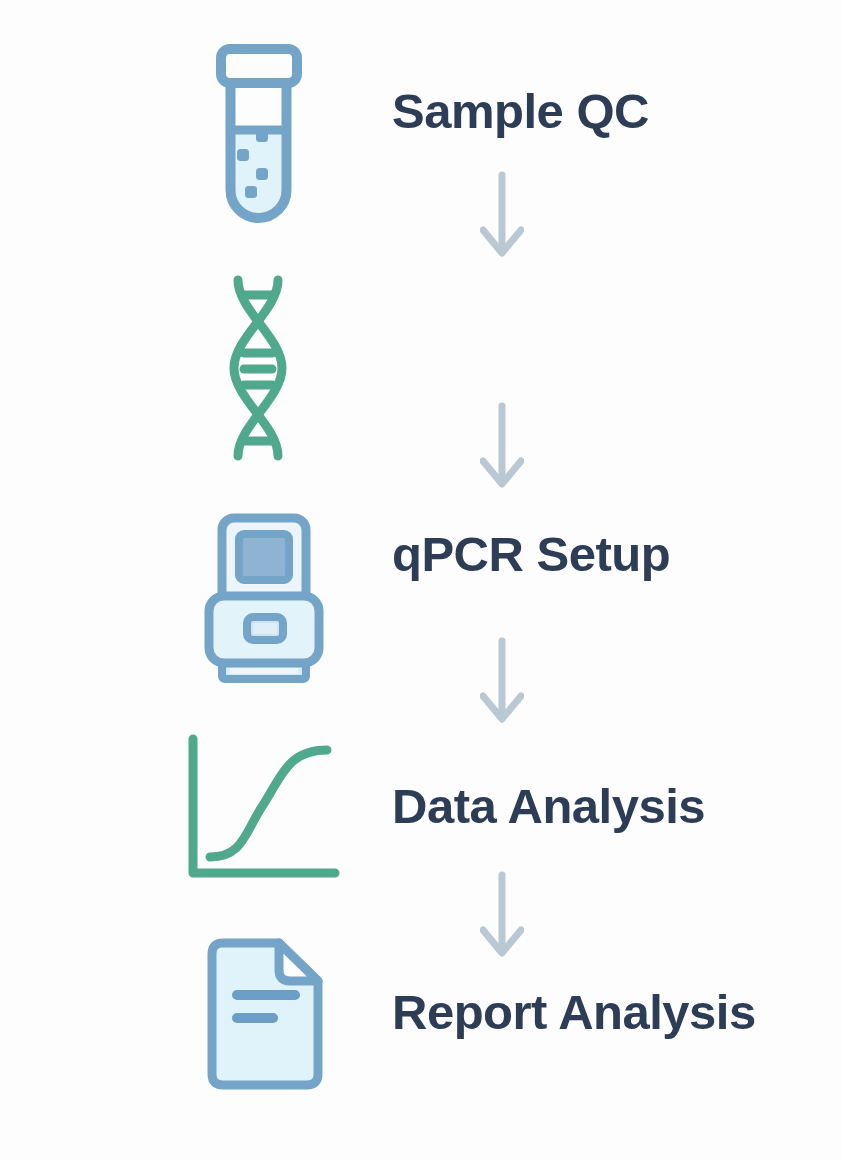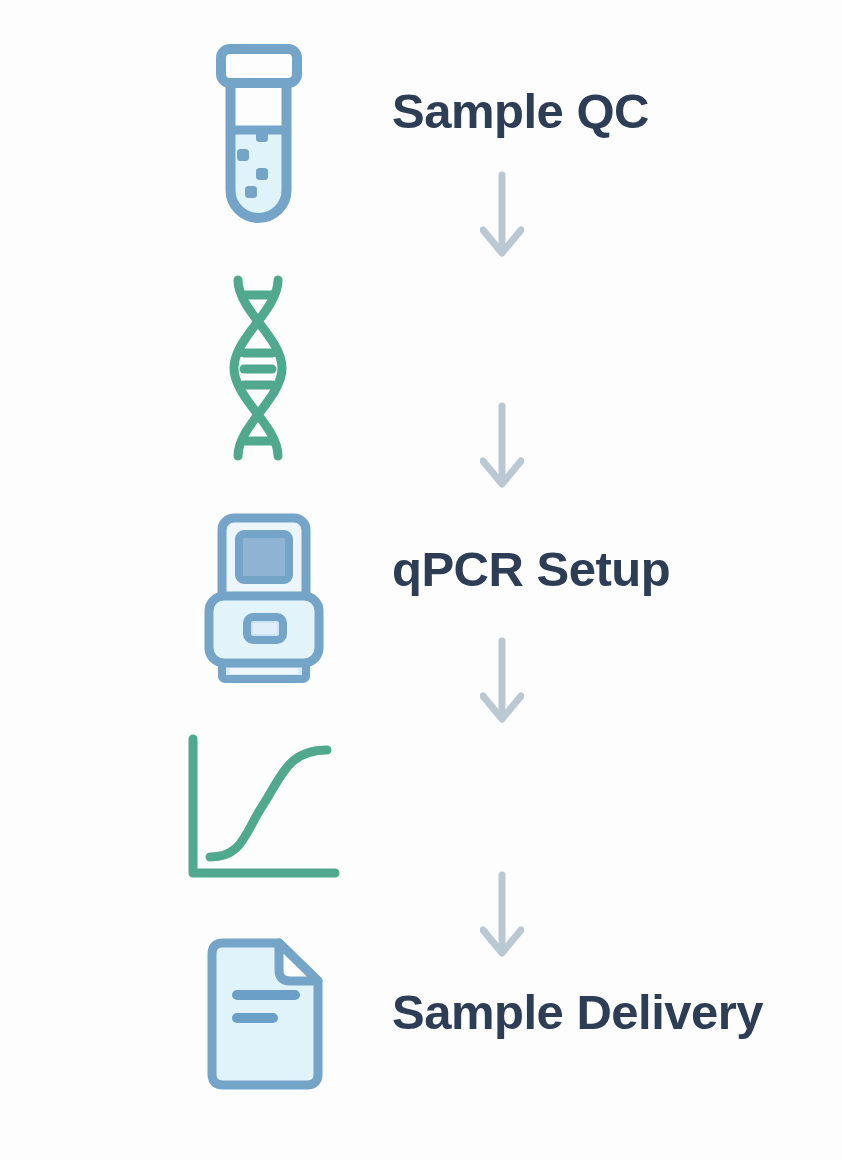--- a/index.html
+++ b/index.html
@@ -68,43 +68,44 @@
 
     <rect x="18" y="146" width="84" height="20" rx="3" fill="#d8ecf6" stroke="#74a4c8" stroke-width="8"></rect>
 
     <rect x="5" y="83" width="110" height="67" rx="15" fill="#e2f4fa" stroke="#74a4c8" stroke-width="9"></rect>
 
     <rect x="43" y="104" width="36" height="23" rx="6" fill="#cde3f1" stroke="#74a4c8" stroke-width="8"></rect>
     <rect x="49" y="110" width="24" height="11" fill="#dfeef8"></rect>
 
     <rect x="26" y="155" width="68" height="6" fill="#ecf6fb"></rect>
   </svg>
-  <div class="step-label" style="top:541px">qPCR Setup</div>
+  <div class="step-label" style="top:526px">qPCR Setup</div>
 
   <svg class="arrow" style="top:637px" viewBox="0 0 44 88">
     <path d="M22,4 V78" stroke="#b9c8d2" stroke-width="7" stroke-linecap="round" fill="none"></path>
     <path d="M3,59 L22,82 L41,59" stroke="#b9c8d2" stroke-width="7" stroke-linecap="round" stroke-linejoin="round" fill="none"></path>
   </svg>
 
   <svg class="icon" style="left:133px;top:733px" width="160" height="150" viewBox="0 0 160 150">
 
     <path d="M10,6 L10,140 L152,140" fill="none" stroke="#50a98c" stroke-width="9" stroke-linecap="round" stroke-linejoin="round"></path>
 
     <path d="M27,124 C60,124 62,99 80,72 C98,45 104,17 144,17" fill="none" stroke="#50a98c" stroke-width="9" stroke-linecap="round"></path>
   </svg>
+  <div class="step-label" style="top:778px">Data Analysis</div>
 
   <svg class="arrow" style="top:871px" viewBox="0 0 44 88">
     <path d="M22,4 V78" stroke="#b9c8d2" stroke-width="7" stroke-linecap="round" fill="none"></path>
     <path d="M3,59 L22,82 L41,59" stroke="#b9c8d2" stroke-width="7" stroke-linecap="round" stroke-linejoin="round" fill="none"></path>
   </svg>
 
   <svg class="icon" style="left:157px;top:938px" width="116" height="152" viewBox="0 0 116 152">
 
     <path d="M16,5 H72 L111,43 V136 Q111,147 100,147 H16 Q5,147 5,136 V16 Q5,5 16,5 Z" fill="#e0f3fa" stroke="#74a4c8" stroke-width="9" stroke-linejoin="round"></path>
 
     <path d="M72,5 L111,43 H83 Q72,43 72,32 Z" fill="#fdfdfd" stroke="#74a4c8" stroke-width="9" stroke-linejoin="round"></path>
 
     <path d="M30,57 H88" stroke="#6b9fc7" stroke-width="10" stroke-linecap="round"></path>
     <path d="M30,80 H66" stroke="#6b9fc7" stroke-width="10" stroke-linecap="round"></path>
   </svg>
-  <div class="step-label" style="top:984px">Sample Delivery</div>
+  <div class="step-label" style="top:984px">Report Analysis</div>
 
 </div>
 
 </body></html>

